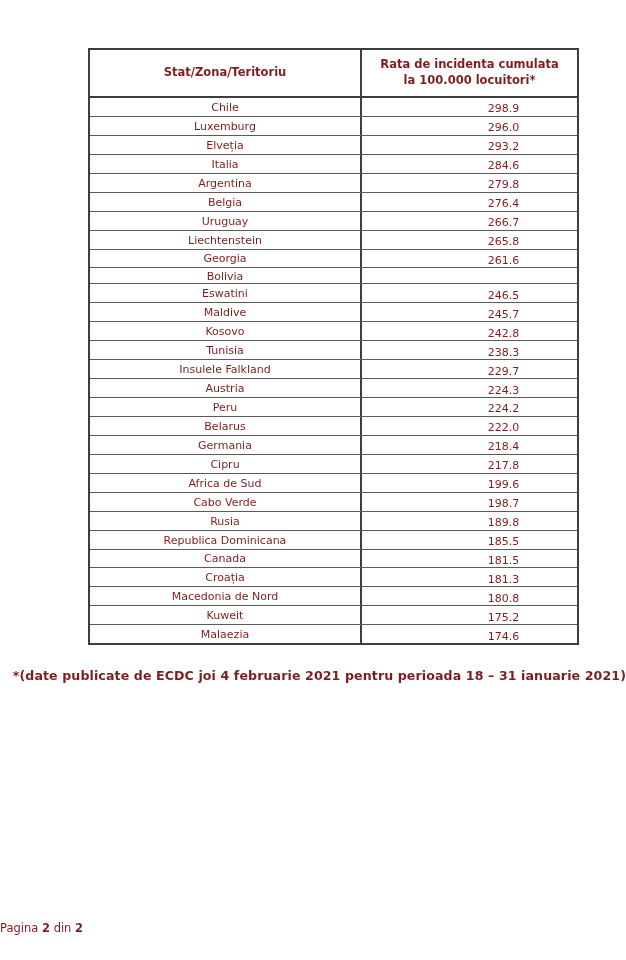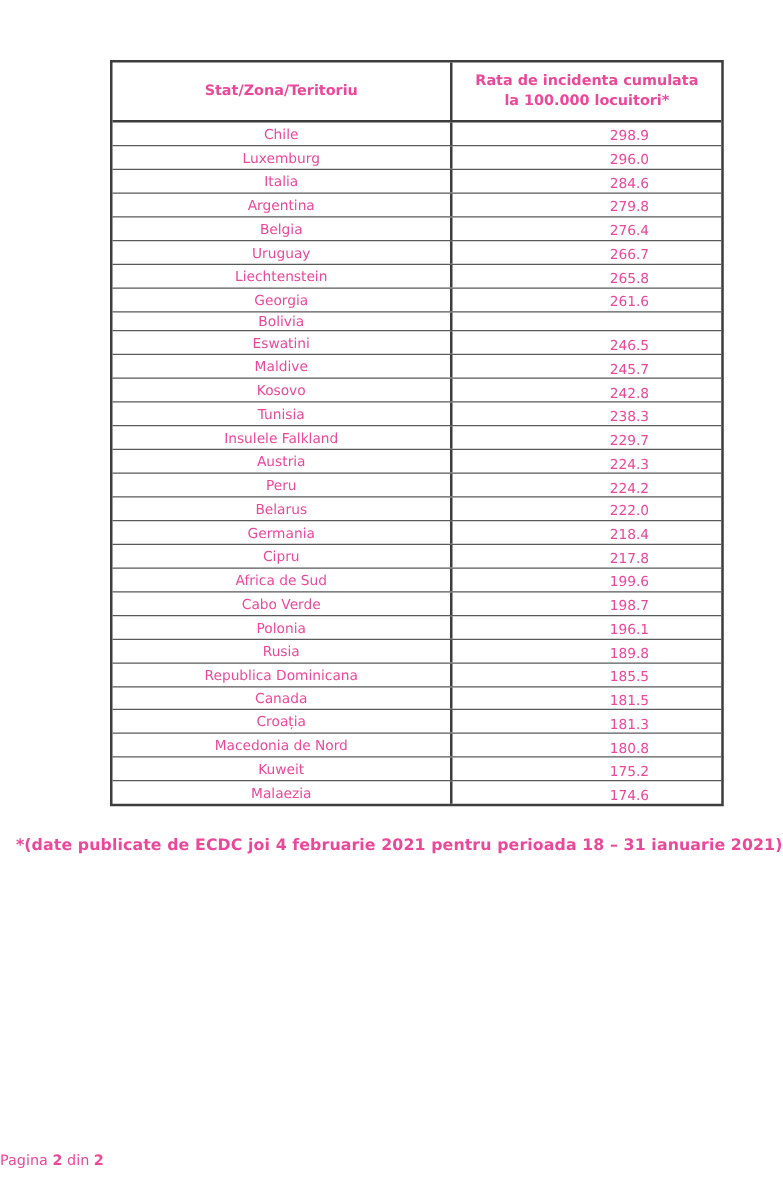--- a/index.html
+++ b/index.html
@@ -2,21 +2,21 @@
 <html><head>
 <meta charset="utf-8">
 <style>
   * { margin:0; padding:0; box-sizing:border-box; }
   html,body { background:#ffffff; }
   .page {
     position:relative;
     width:626px; height:960px;
     background:#ffffff;
     font-family:"DejaVu Sans","Liberation Sans",sans-serif;
-    color:#ec4899;
+    color:#7f1d1d;
     overflow:hidden;
   }
   .doc-table {
     position:absolute;
     left:88px; top:48px;
     width:491px; height:597px;
     border:2px solid #3d3d3d;
     display:flex; flex-direction:column;
   }
   .thead {
@@ -87,20 +87,24 @@
     <div class="tbody">
         <div class="tr">
           <div class="td name">Chile</div>
           <div class="td val">298.9</div>
         </div>
         <div class="tr">
           <div class="td name">Luxemburg</div>
           <div class="td val">296.0</div>
         </div>
         <div class="tr">
+          <div class="td name">Elveția</div>
+          <div class="td val">293.2</div>
+        </div>
+        <div class="tr">
           <div class="td name">Italia</div>
           <div class="td val">284.6</div>
         </div>
         <div class="tr">
           <div class="td name">Argentina</div>
           <div class="td val">279.8</div>
         </div>
         <div class="tr">
           <div class="td name">Belgia</div>
           <div class="td val">276.4</div>
@@ -160,24 +164,20 @@
           <div class="td name">Cipru</div>
           <div class="td val">217.8</div>
         </div>
         <div class="tr">
           <div class="td name">Africa de Sud</div>
           <div class="td val">199.6</div>
         </div>
         <div class="tr">
           <div class="td name">Cabo Verde</div>
           <div class="td val">198.7</div>
-        </div>
-        <div class="tr">
-          <div class="td name">Polonia</div>
-          <div class="td val">196.1</div>
         </div>
         <div class="tr">
           <div class="td name">Rusia</div>
           <div class="td val">189.8</div>
         </div>
         <div class="tr">
           <div class="td name">Republica Dominicana</div>
           <div class="td val">185.5</div>
         </div>
         <div class="tr">

